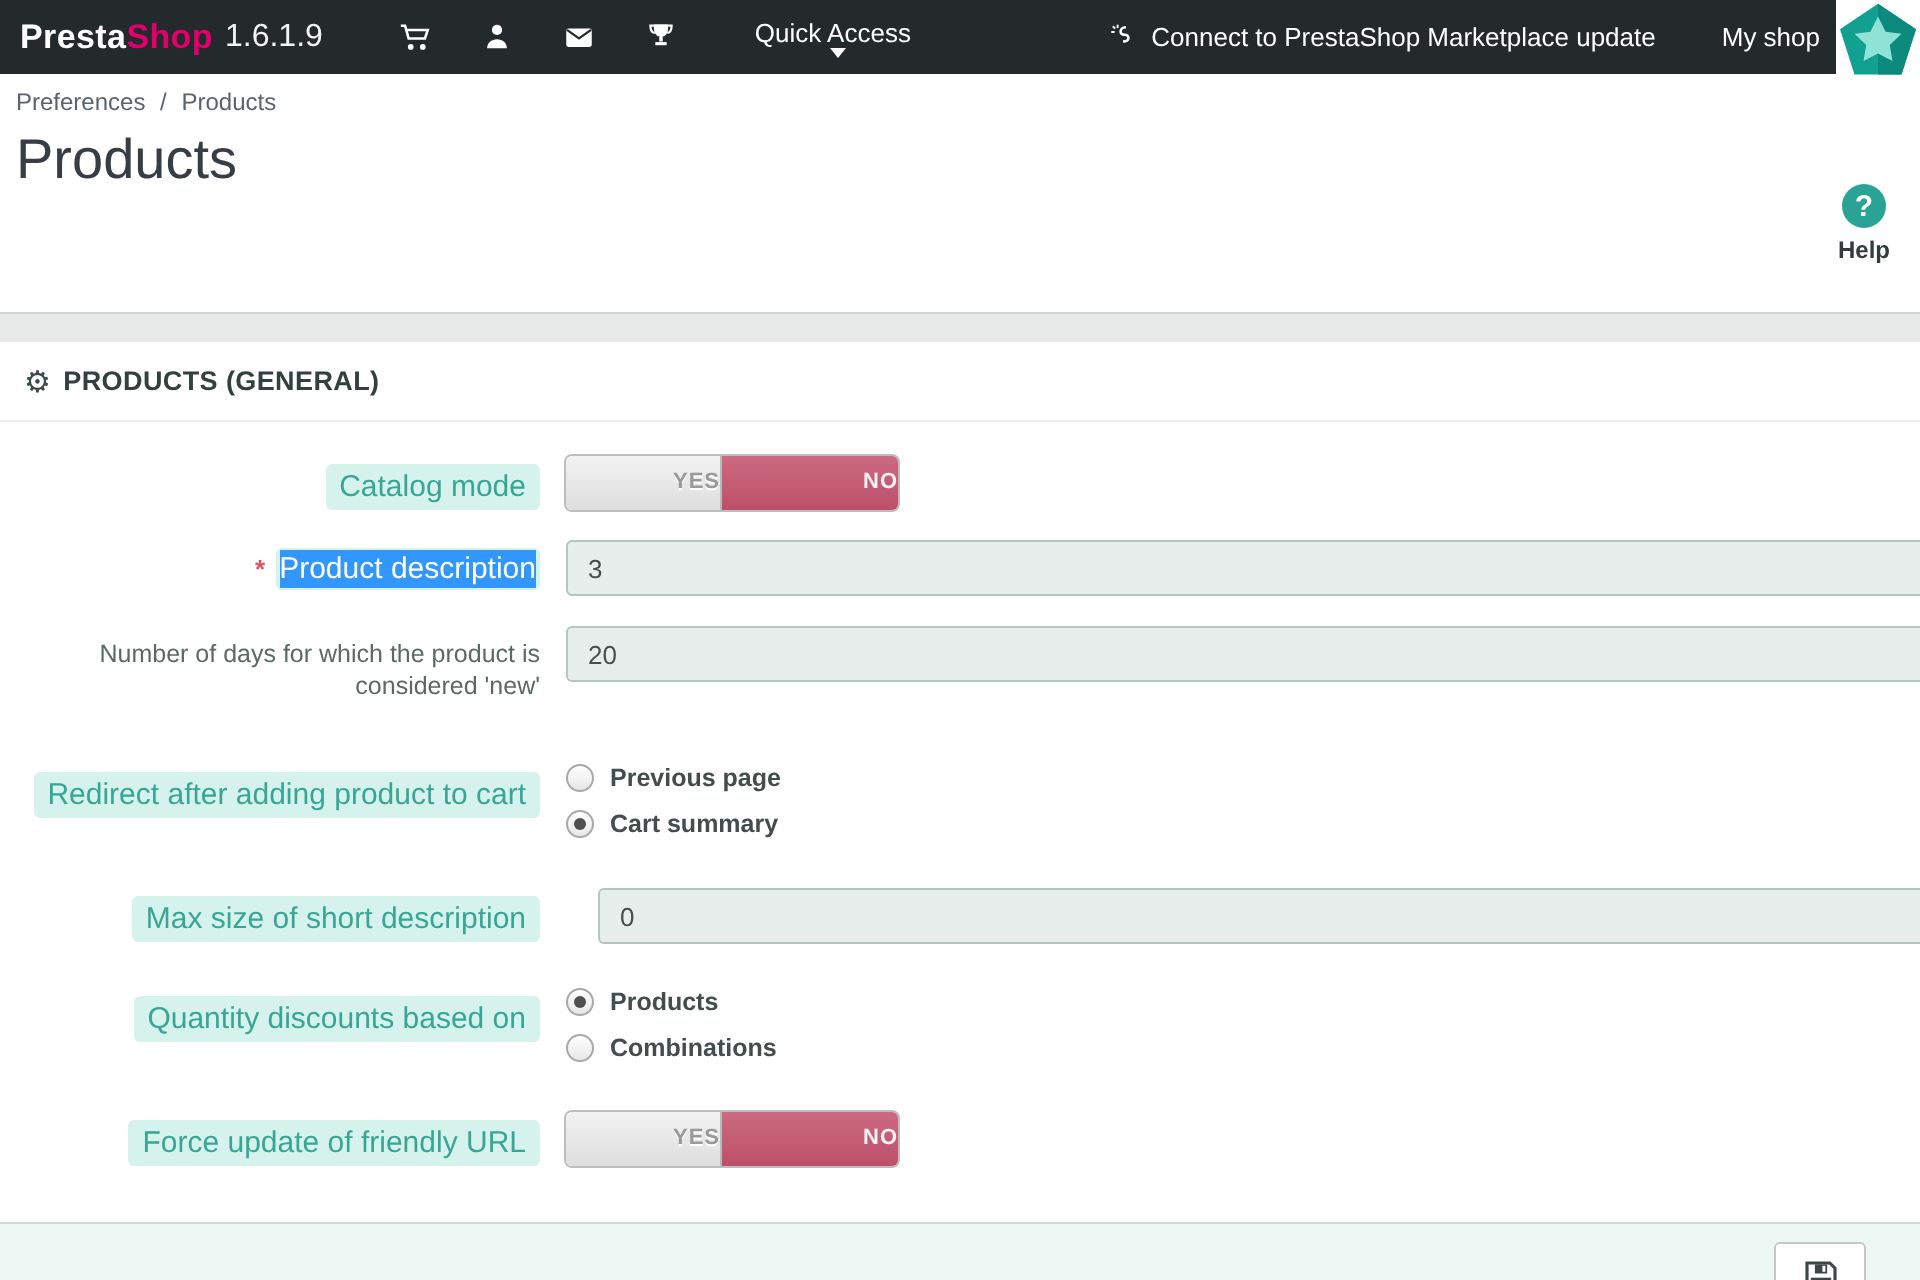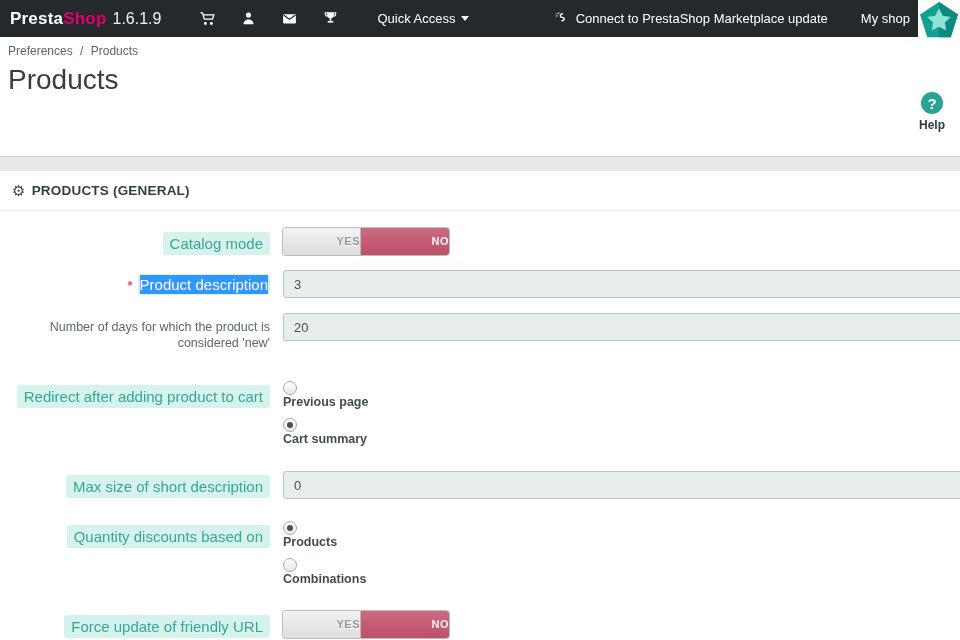--- a/index.html
+++ b/index.html
@@ -6,21 +6,21 @@
   html,body { width:960px; height:640px; overflow:hidden; background:#fff;
               font-family:"Liberation Sans", sans-serif; }
 
   
   .topbar { height:37px; background:#24292c; display:flex; align-items:center;
             position:relative; color:#fff; padding-left:10px; }
   .brand { font-size:17px; font-weight:bold; letter-spacing:.2px; }
   .brand .shop { color:#e0006b; }
   .version { font-size:16px; margin-left:6px; margin-right:26px; color:#f2f2f2; }
   .tb-icon { width:17px; height:17px; margin:0 12px; display:inline-block; }
-  .quick-access { font-size:13px; margin-left:26px; display:flex; align-items:center; cursor:pointer; }
+  .quick-access { font-size:13px; margin-left:26px; display:flex; align-items:center; cursor:pointer;flex-direction:column; }
   .caret { width:0; height:0; border-left:4px solid transparent; border-right:4px solid transparent;
            border-top:5px solid #fff; display:inline-block; margin-left:6px; }
   .connect { display:flex; align-items:center; font-size:13px; margin-left:auto; cursor:pointer; }
   .connect svg { margin-right:7px; }
   .myshop { font-size:13px; margin-left:33px; cursor:pointer; }
   .shop-caret-wrap { margin-left:26px; margin-right:10px; cursor:pointer; }
   .addons-tile { position:absolute; right:0; top:0; width:42px; height:40px; background:#fff;
                  display:flex; align-items:center; justify-content:center; z-index:6; cursor:pointer; }
 
   
@@ -65,36 +65,36 @@
   .toggle .opt.yes { background:linear-gradient(#f2f2f2,#dedede); color:#999;
                      text-shadow:0 1px 0 #fff; border-right:1px solid #b9b9b9; }
   .toggle .opt.no  { width:88px; background:linear-gradient(#cb6a80,#bd5069); color:#fdf2f4; }
 
   
   .txt-input { width:calc(100% + 6px); height:28px; background:#e7eeec; border:1px solid #b5c5c1;
                border-radius:3px; font-size:13px; color:#4a4f4e; padding:0 10px;
                font-family:"Liberation Sans", sans-serif; }
 
   
-  .radio-line { display:flex; align-items:flex-start; margin-bottom:9px; cursor:pointer;flex-direction:column; }
+  .radio-line { display:flex; align-items:flex-end; margin-bottom:9px; cursor:pointer; }
   .radio { width:14px; height:14px; border-radius:50%; border:1px solid #a9a9a9;
            background:linear-gradient(#fdfdfd,#e8e8e8); margin-right:8px; position:relative; }
   .radio.checked::after { content:""; position:absolute; left:3px; top:3px; width:6px; height:6px;
                           border-radius:50%; background:#4f4f4f; }
   .radio-lbl { font-size:12.5px; font-weight:bold; color:#434e4c; }
 
   
   .panel-footer { height:65px; background:#edf7f4; border-top:1px solid #d6d6d6; position:relative; }
   .save-btn { position:absolute; right:27px; top:9px; width:46px; height:50px; background:#fff;
               border:1px solid #c7c7c7; border-radius:3px; display:flex; flex-direction:column;
               align-items:center; justify-content:center; cursor:pointer; }
   .save-btn .s-lbl { font-size:12px; color:#363b3d; margin-top:2px; }
 
   .rm-gap { margin-bottom:30px; }
-  .rm-gap2 { margin-bottom:22px; }
+  .rm-gap2 { margin-bottom:22px;gap:16px; }
   .rm-gap3 { margin-bottom:16px; }
 </style>
 </head>
 <body>
 
 <div class="topbar">
   <span class="brand"><span>Presta</span><span class="shop">Shop</span></span>
   <span class="version">1.6.1.9</span>
 
   <span class="tb-icon">

